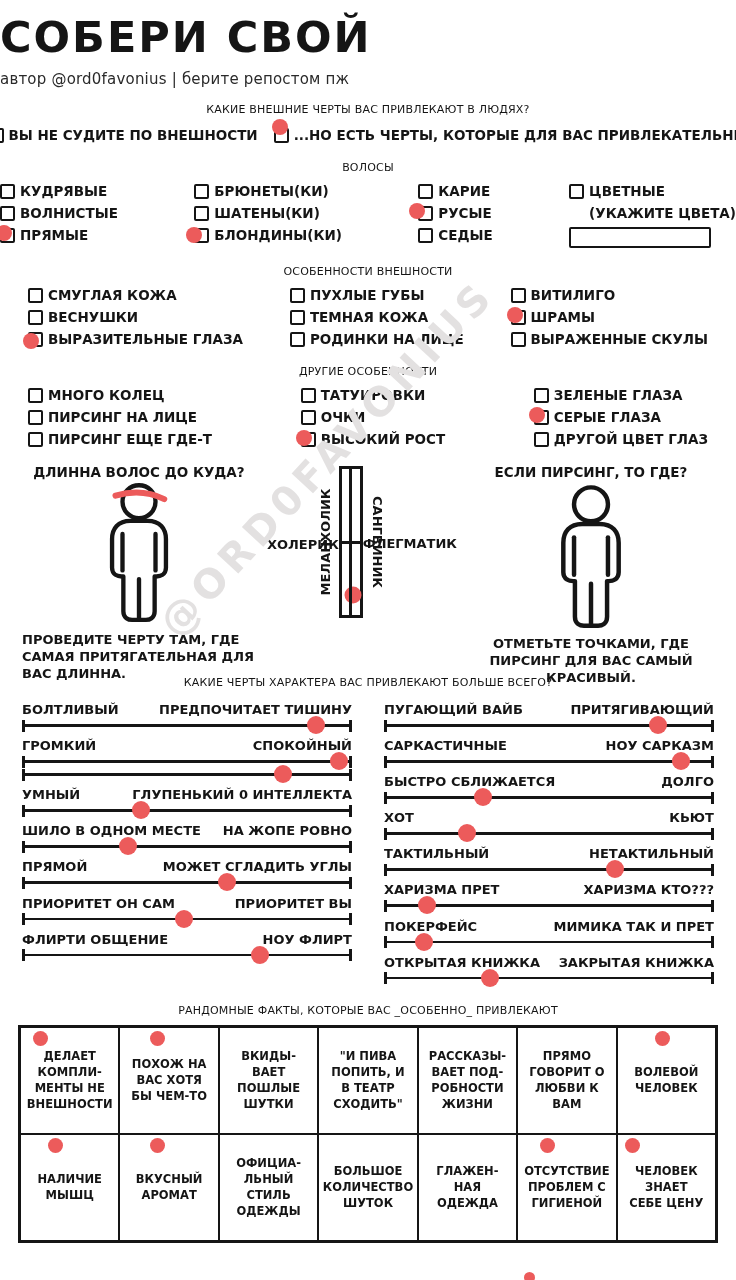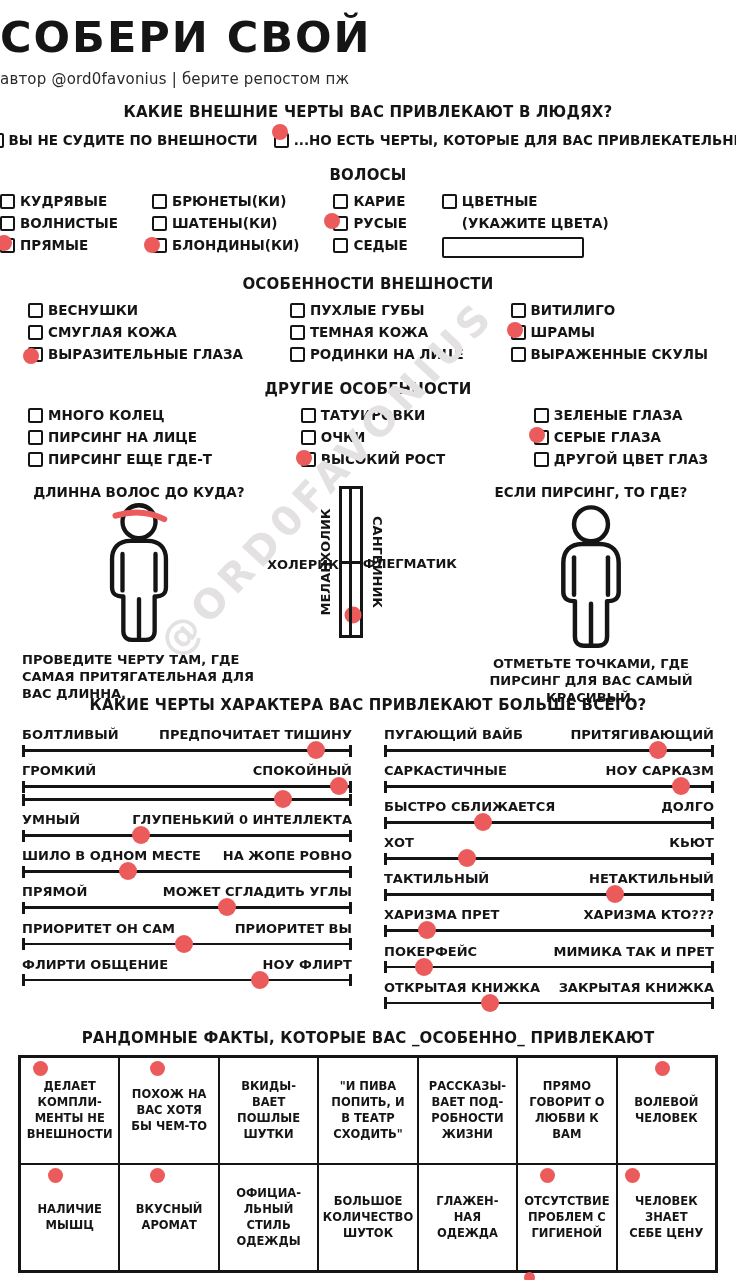--- a/index.html
+++ b/index.html
@@ -1,32 +1,32 @@
 <!DOCTYPE html>
 <html style="--red: #ec5b5b;"><head>
 <meta charset="utf-8">
 <style>
   html,body{margin:0;padding:0;background:#ffffff;}
   .page{position:relative;width:736px;height:1280px;overflow:hidden;background:#fff;
         font-family:"DejaVu Sans",sans-serif;color:#151515;}
   
-  .h{font-weight:bold;text-align:center;font-size:15px;letter-spacing:.2px;}
+  .h{font-weight:normal;text-align:center;font-size:11px;letter-spacing:.2px;}
   .title{margin-top:14px;text-align:left;font-weight:bold;font-size:43px;line-height:1.07;letter-spacing:2px;position:relative;}
   .title-line2{position:relative;display:inline-block;}
   .doodle{position:absolute;}
   .author{margin-top:10px;font-size:15px;color:#2a2a2a;font-weight:normal;letter-spacing:.2px;}
   
   .cbi{display:flex;align-items:center;gap:5px;font-weight:bold;font-size:13.5px;line-height:22px;white-space:nowrap;}
   .cbw{position:relative;width:15px;height:15px;flex:0 0 auto;}
   .cb{position:absolute;left:0;top:0;width:15px;height:15px;border:2.5px solid #151515;border-radius:2px;background:#fff;box-sizing:border-box;}
   .dot{position:absolute;width:16px;height:16px;border-radius:50%;background:var(--red);z-index:2;}
   .q1row{display:flex;justify-content:center;gap:16px;margin-top:8px;}
   .cols{display:flex;margin-top:6px;}
   .cols .col{display:flex;flex-direction:column;}
-  .cols-hair{justify-content:flex-start;gap:34px;}
+  .cols-hair{justify-content:space-between;gap:34px;}
   .cols-wide{justify-content:space-between;padding:0 28px;}
   .note{font-weight:bold;font-size:13.5px;line-height:22px;padding-left:20px;white-space:nowrap;}
   .inputbox{width:138px;height:17px;border:2.5px solid #151515;border-radius:2px;margin-top:3px;background:#fff;}
   
   .middle{position:relative;display:flex;justify-content:space-between;align-items:flex-start;padding:0 14px;margin-top:14px;height:196px;}
   .watermark{position:absolute;left:150px;top:150px;transform:rotate(-47deg);transform-origin:left top;
              font-size:40px;font-weight:bold;letter-spacing:6px;color:#e3e1e1;z-index:0;pointer-events:none;white-space:nowrap;}
   .mid-col{position:relative;z-index:1;display:flex;flex-direction:column;align-items:center;}
   .mid-q{font-weight:bold;font-size:13.5px;text-align:center;}
   .mid-cap{font-weight:bold;font-size:13px;line-height:1.3;margin-top:2px;}
@@ -162,27 +162,27 @@
       </div>
     </div>
 
   <div class="h" style="margin-top:17px">ОСОБЕННОСТИ ВНЕШНОСТИ</div>
   <div class="cols cols-wide">
       <div class="col">
         <div class="cbi">
           <span class="cbw">
             <span class="cb"></span>
           </span>
+          <span class="cbl">СМУГЛАЯ КОЖА</span>
+        </div>
+        <div class="cbi">
+          <span class="cbw">
+            <span class="cb"></span>
+          </span>
           <span class="cbl">ВЕСНУШКИ</span>
-        </div>
-        <div class="cbi">
-          <span class="cbw">
-            <span class="cb"></span>
-          </span>
-          <span class="cbl">СМУГЛАЯ КОЖА</span>
         </div>
         <div class="cbi">
           <span class="cbw">
             <span class="cb"></span>
             <span class="dot" style="left: -5px; top: 1px;"></span>
           </span>
           <span class="cbl">ВЫРАЗИТЕЛЬНЫЕ ГЛАЗА</span>
         </div>
       </div>
       <div class="col">

